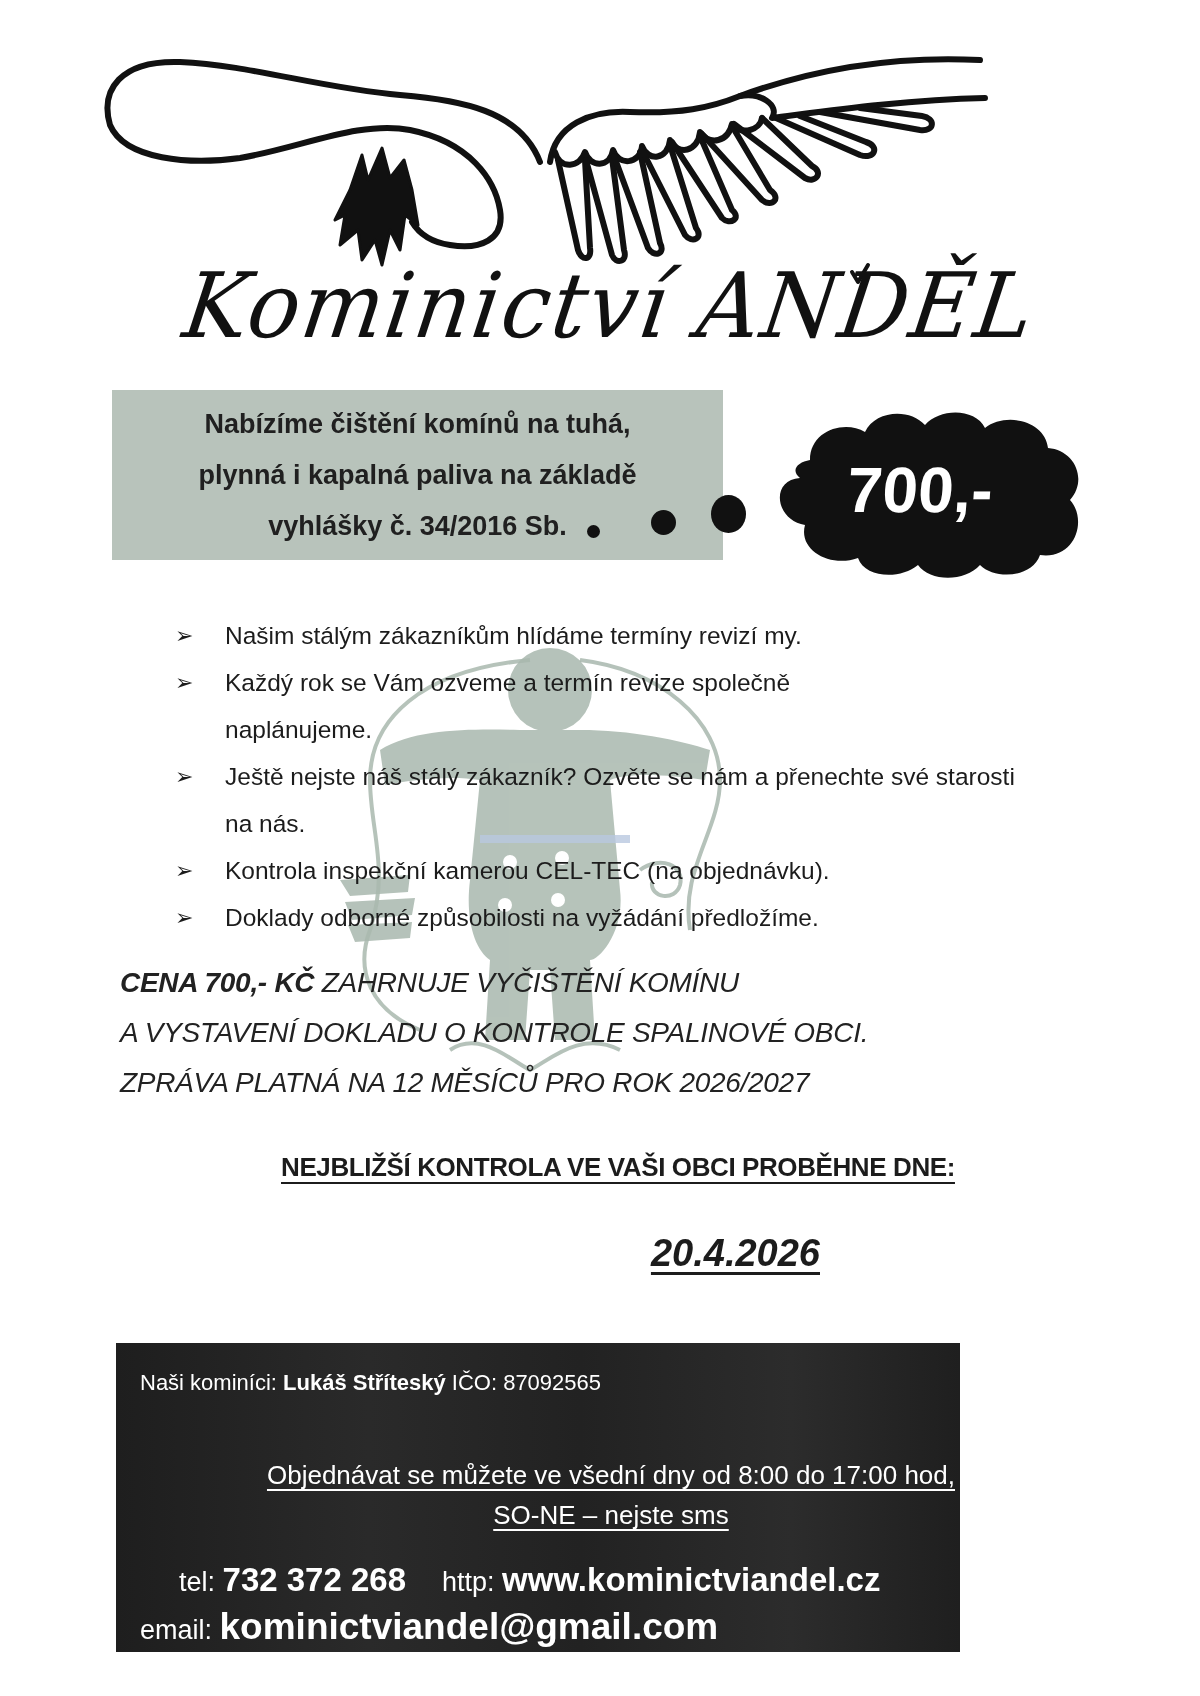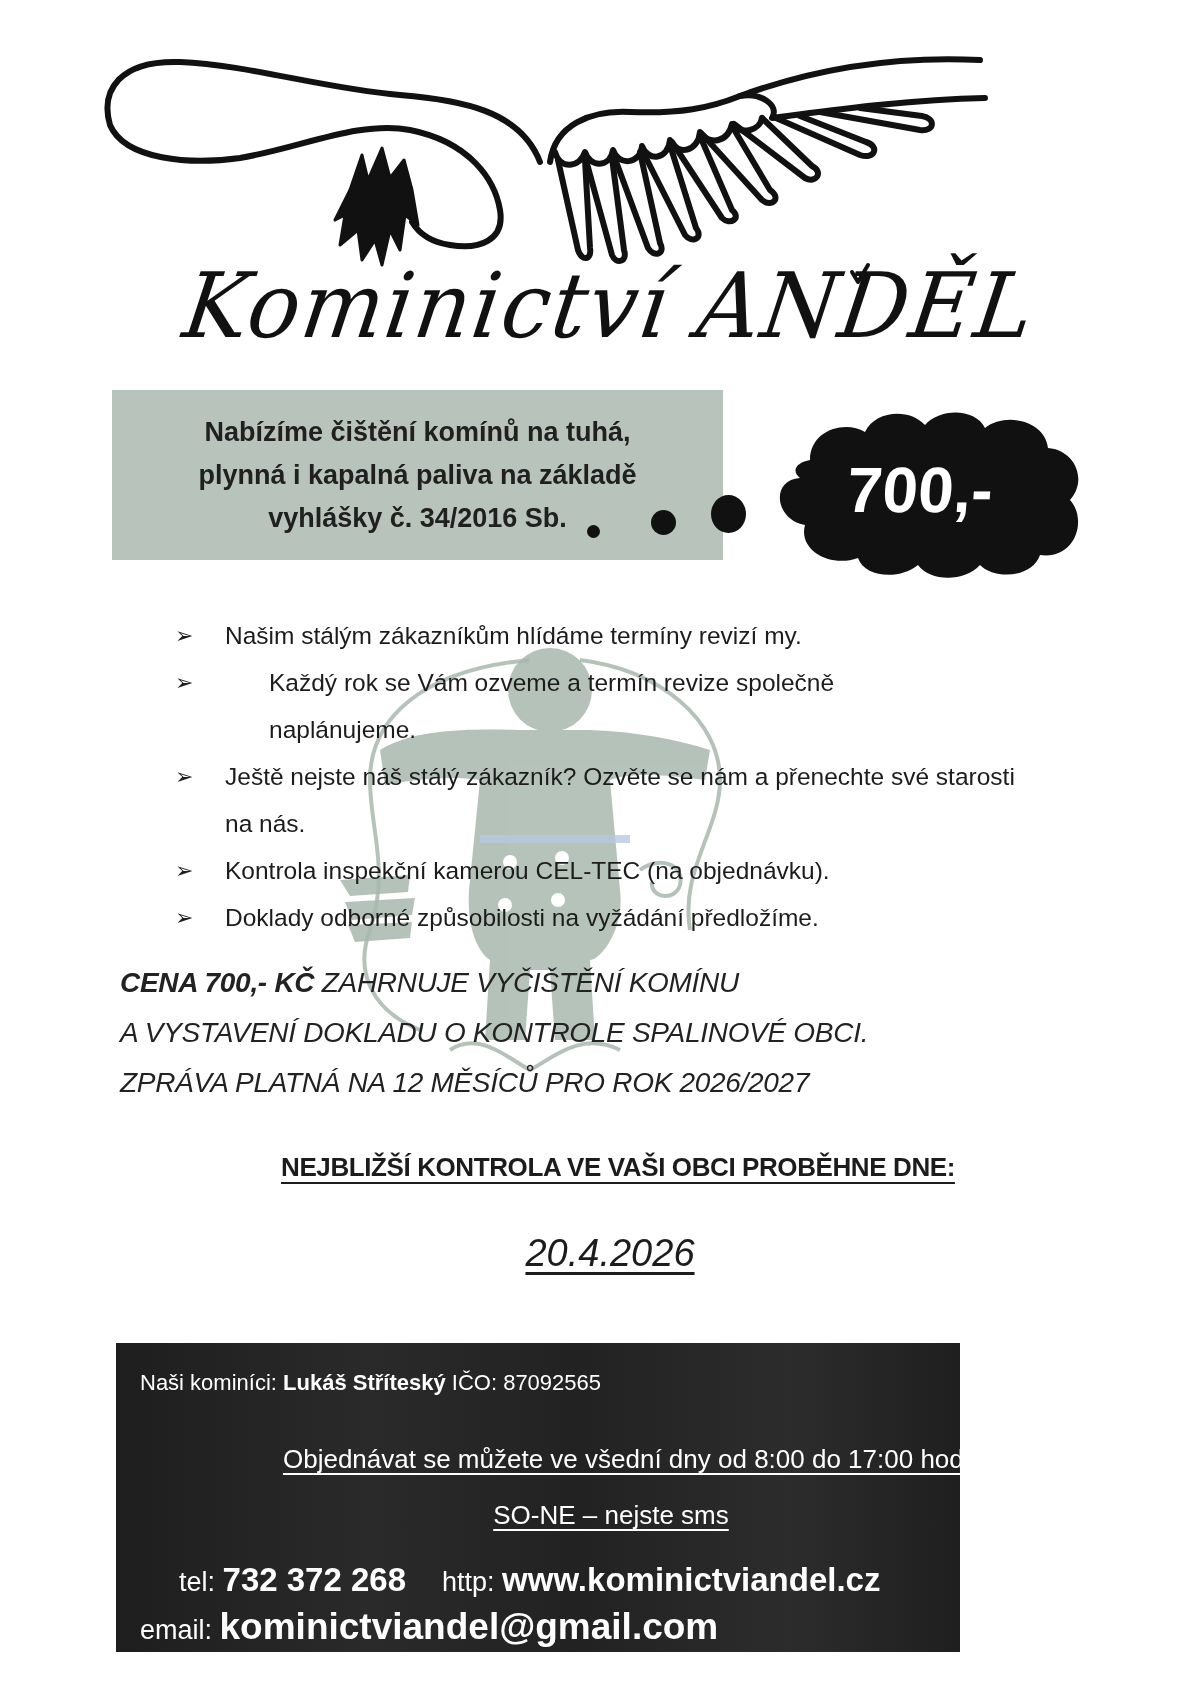--- a/index.html
+++ b/index.html
@@ -29,20 +29,21 @@
       font-weight: normal;
       white-space: nowrap;
     }
 
     
     .offer-box {
       left: 112px; top: 390px; width: 611px; height: 170px;
       background: #b8c3bb;
       display: flex; flex-direction: column; align-items: center; justify-content: center;
       text-align: center;
+      gap: 8px;
     }
     .offer-line {
       font-family: "Liberation Sans", sans-serif;
       font-weight: bold;
       font-size: 27px;
       line-height: 43px;
       color: #202020;
       white-space: nowrap;
     }
 
@@ -109,23 +110,23 @@
       line-height: 40px;
       color: #1c1c1c;
       text-decoration: underline;
       text-decoration-thickness: 2px;
       text-underline-offset: 6px;
       white-space: nowrap;
       letter-spacing: -0.4px;
     }
     .next-date {
       left: 400px; top: 1228px; width: 420px;
-      text-align: center;
-      font-family: "Liberation Sans", sans-serif;
-      font-weight: normal;
+      text-align: right;
+      font-family: "Liberation Sans", sans-serif;
+      font-weight: bold;
       font-style: italic;
       font-size: 38px;
       line-height: 50px;
       color: #1c1c1c;
       text-decoration: underline;
       text-decoration-thickness: 3px;
       text-underline-offset: 6px;
     }
 
     
@@ -138,21 +139,21 @@
     .sweeps-line {
       position: absolute; left: 24px; top: 22px;
       font-size: 22px; line-height: 36px; white-space: nowrap;
     }
     .sweeps-line .b { font-weight: bold; }
     .order-line {
       position: absolute; left: 0; width: 990px; text-align: center;
       font-size: 26px; line-height: 40px; white-space: nowrap;
       text-decoration: underline; text-decoration-thickness: 2px; text-underline-offset: 5px;
     }
-    .order-1 { top: 96px; margin-left: 16px; }
+    .order-1 { top: 112px; }
     .order-2 { top: 152px; }
     .contact-line {
       position: absolute; left: 24px; white-space: nowrap;
       font-size: 27px;
     }
     .contact-tel { top: 212px; line-height: 50px; margin-left: 39px; }
     .contact-email { top: 262px; line-height: 44px; }
     .contact-line .big { font-weight: bold; font-size: 33px; }
     .contact-line .mid { font-weight: bold; font-size: 37px; }
     .gap { display: inline-block; width: 36px; }
@@ -238,21 +239,21 @@
   </g>
 </svg>
 
 <ul class="abs bullets">
   <li class="bullet">
     <span class="bullet-icon">➢</span>
     <span class="bullet-text">Našim stálým zákazníkům hlídáme termíny revizí my.</span>
   </li>
   <li class="bullet">
     <span class="bullet-icon">➢</span>
-    <span class="bullet-text" style="max-width:640px;margin-left:44px;">Každý rok se Vám ozveme a termín revize společně naplánujeme.</span>
+    <span class="bullet-text" style="max-width:640px;">Každý rok se Vám ozveme a termín revize společně naplánujeme.</span>
   </li>
   <li class="bullet">
     <span class="bullet-icon">➢</span>
     <span class="bullet-text" style="max-width:800px;">Ještě nejste náš stálý zákazník? Ozvěte se nám a přenechte své starosti na nás.</span>
   </li>
   <li class="bullet">
     <span class="bullet-icon">➢</span>
     <span class="bullet-text">Kontrola inspekční kamerou CEL-TEC (na objednávku).</span>
   </li>
   <li class="bullet">

